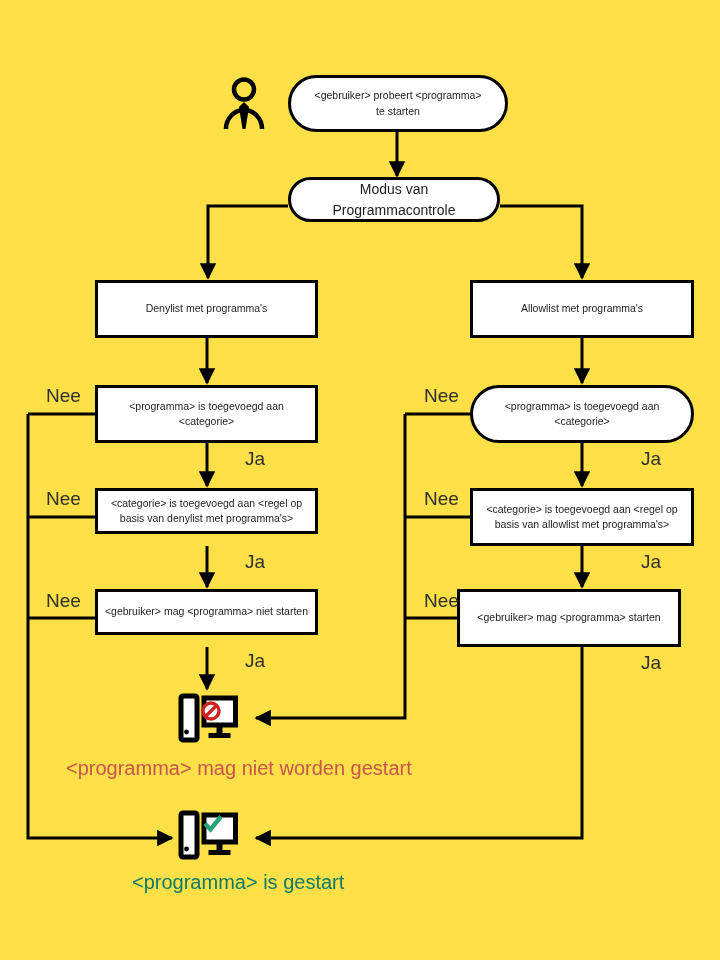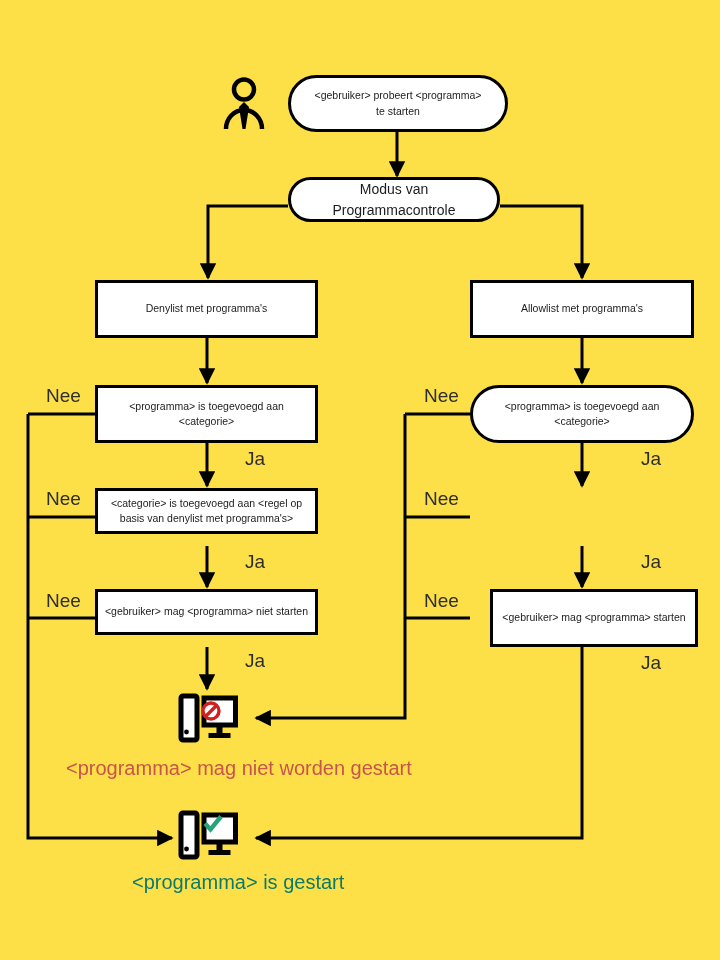--- a/index.html
+++ b/index.html
@@ -93,21 +93,24 @@
   <div class="node" style="left:95px;top:488px;width:223px;height:46px">
     <span>&lt;categorie&gt; is toegevoegd aan &lt;regel op basis van denylist met programma's&gt;</span>
   </div>
   <div class="node" style="left:95px;top:589px;width:223px;height:46px">
     <span>&lt;gebruiker&gt; mag &lt;programma&gt; niet starten</span>
   </div>
 
   <div class="node oval" style="left:470px;top:385px;width:224px;height:58px">
     <span>&lt;programma&gt; is toegevoegd aan &lt;categorie&gt;</span>
   </div>
-  <div class="node" style="left:490px;top:589px;width:208px;height:58px">
+  <div class="node" style="left:470px;top:488px;width:224px;height:58px">
+    <span>&lt;categorie&gt; is toegevoegd aan &lt;regel op basis van allowlist met programma's&gt;</span>
+  </div>
+  <div class="node" style="left:457px;top:589px;width:224px;height:58px">
     <span>&lt;gebruiker&gt; mag &lt;programma&gt; starten</span>
   </div>
 
   <span class="edge-label" style="left:46px;top:385px">Nee</span>
   <span class="edge-label" style="left:46px;top:488px">Nee</span>
   <span class="edge-label" style="left:46px;top:590px">Nee</span>
   <span class="edge-label" style="left:424px;top:385px">Nee</span>
   <span class="edge-label" style="left:424px;top:488px">Nee</span>
   <span class="edge-label" style="left:424px;top:590px">Nee</span>
   <span class="edge-label" style="left:245px;top:448px">Ja</span>

